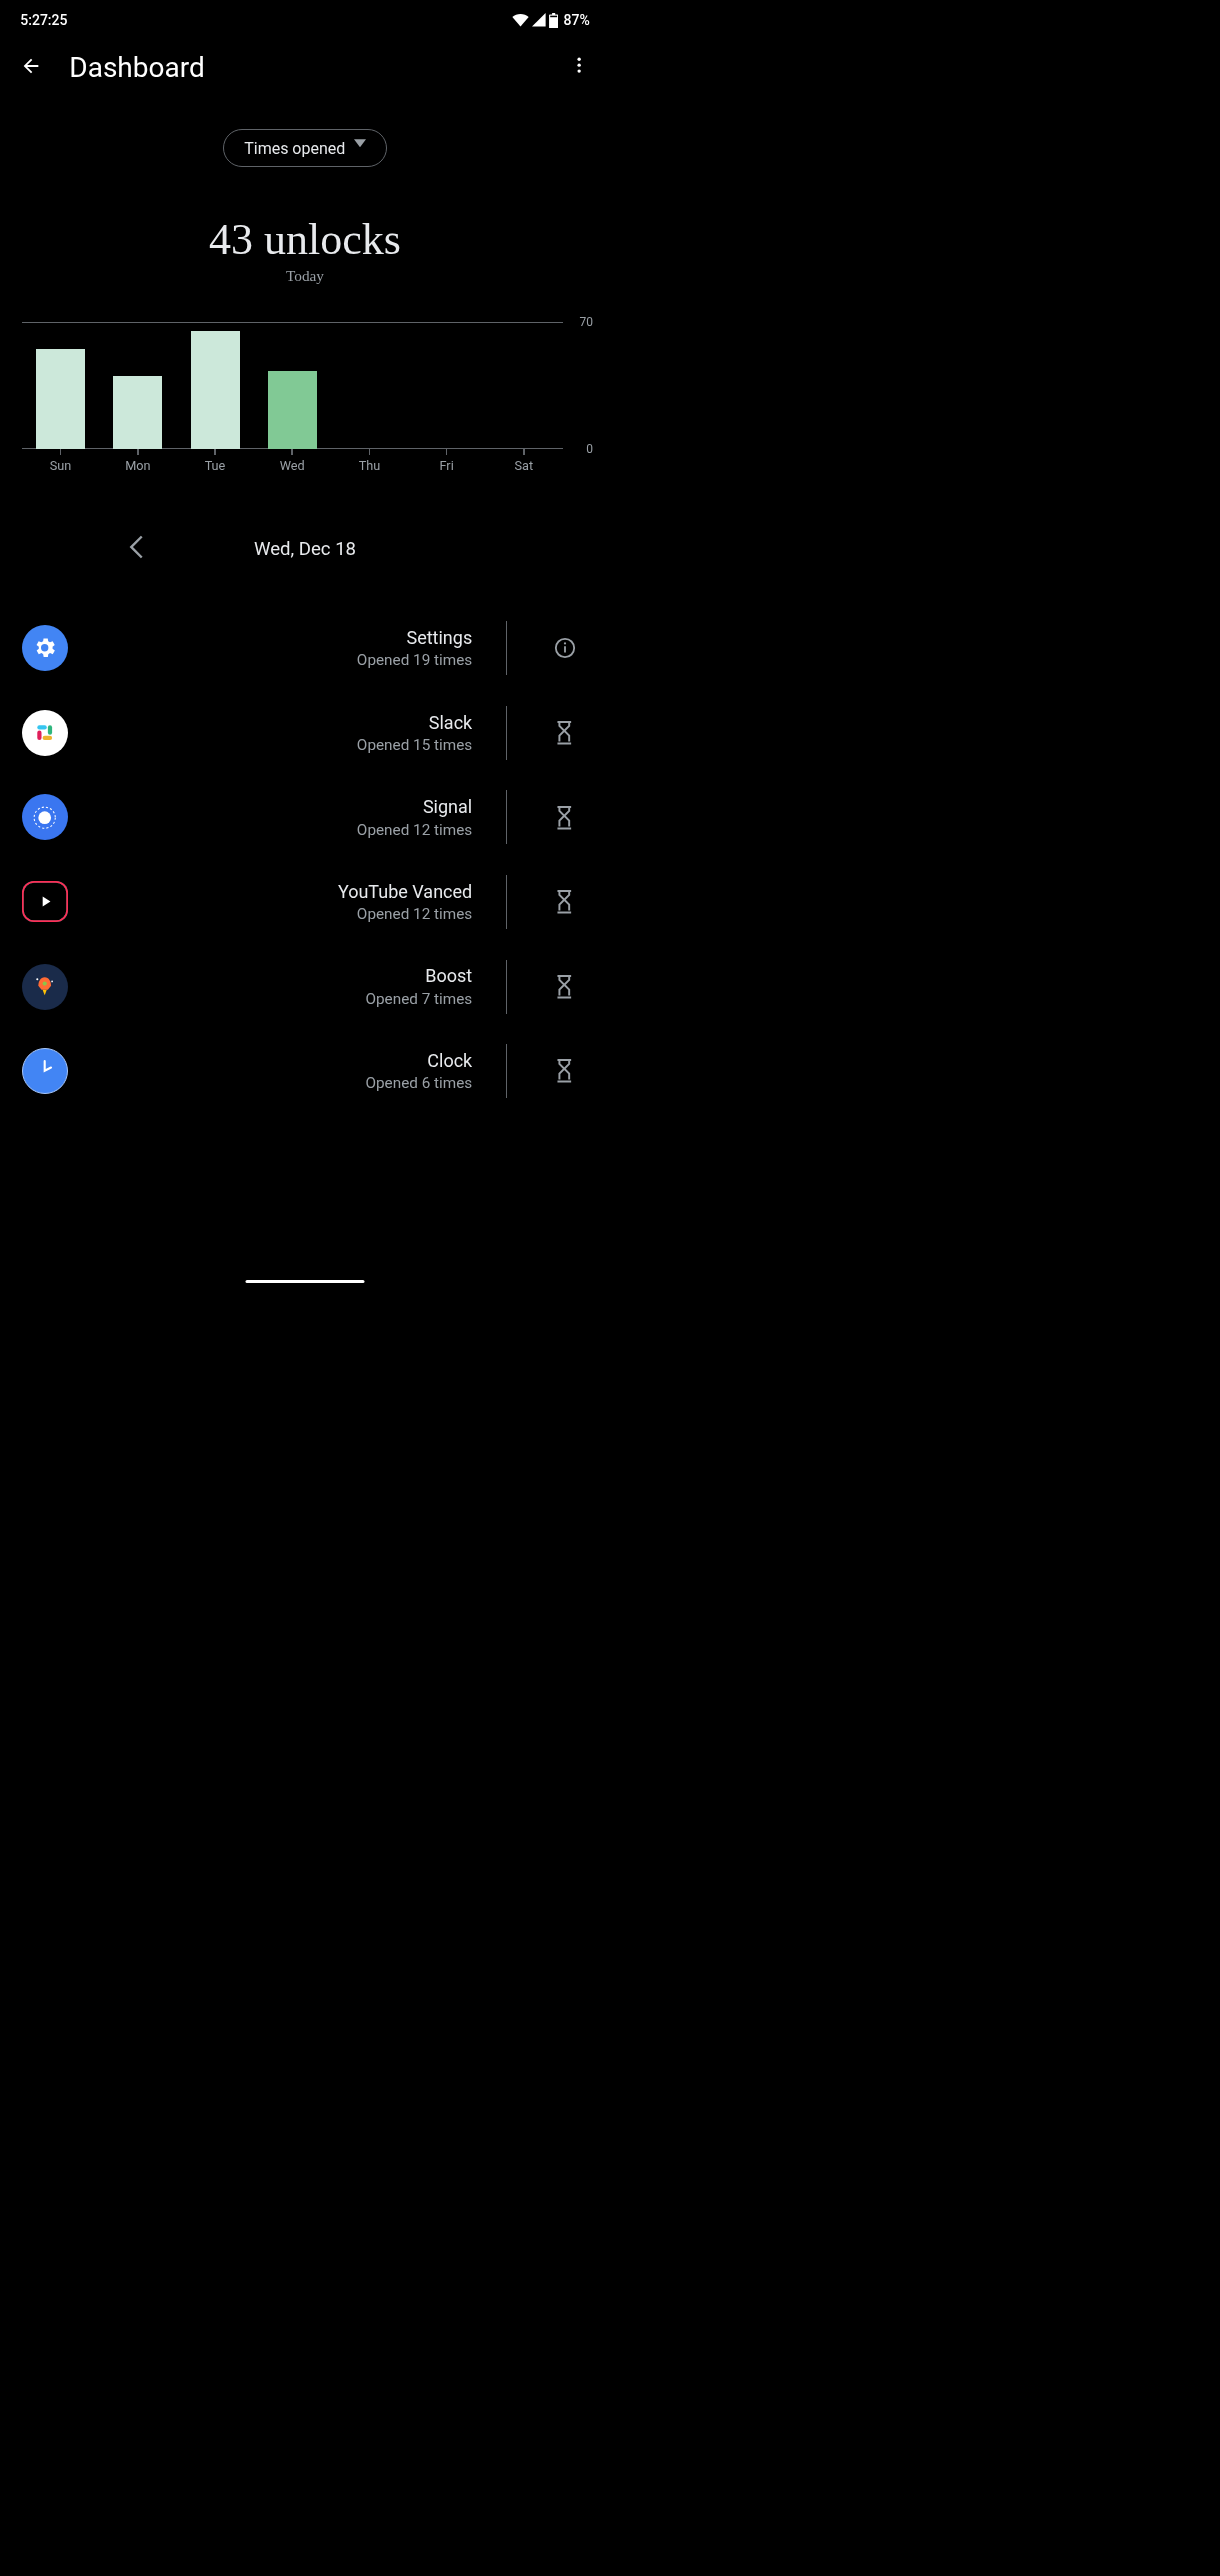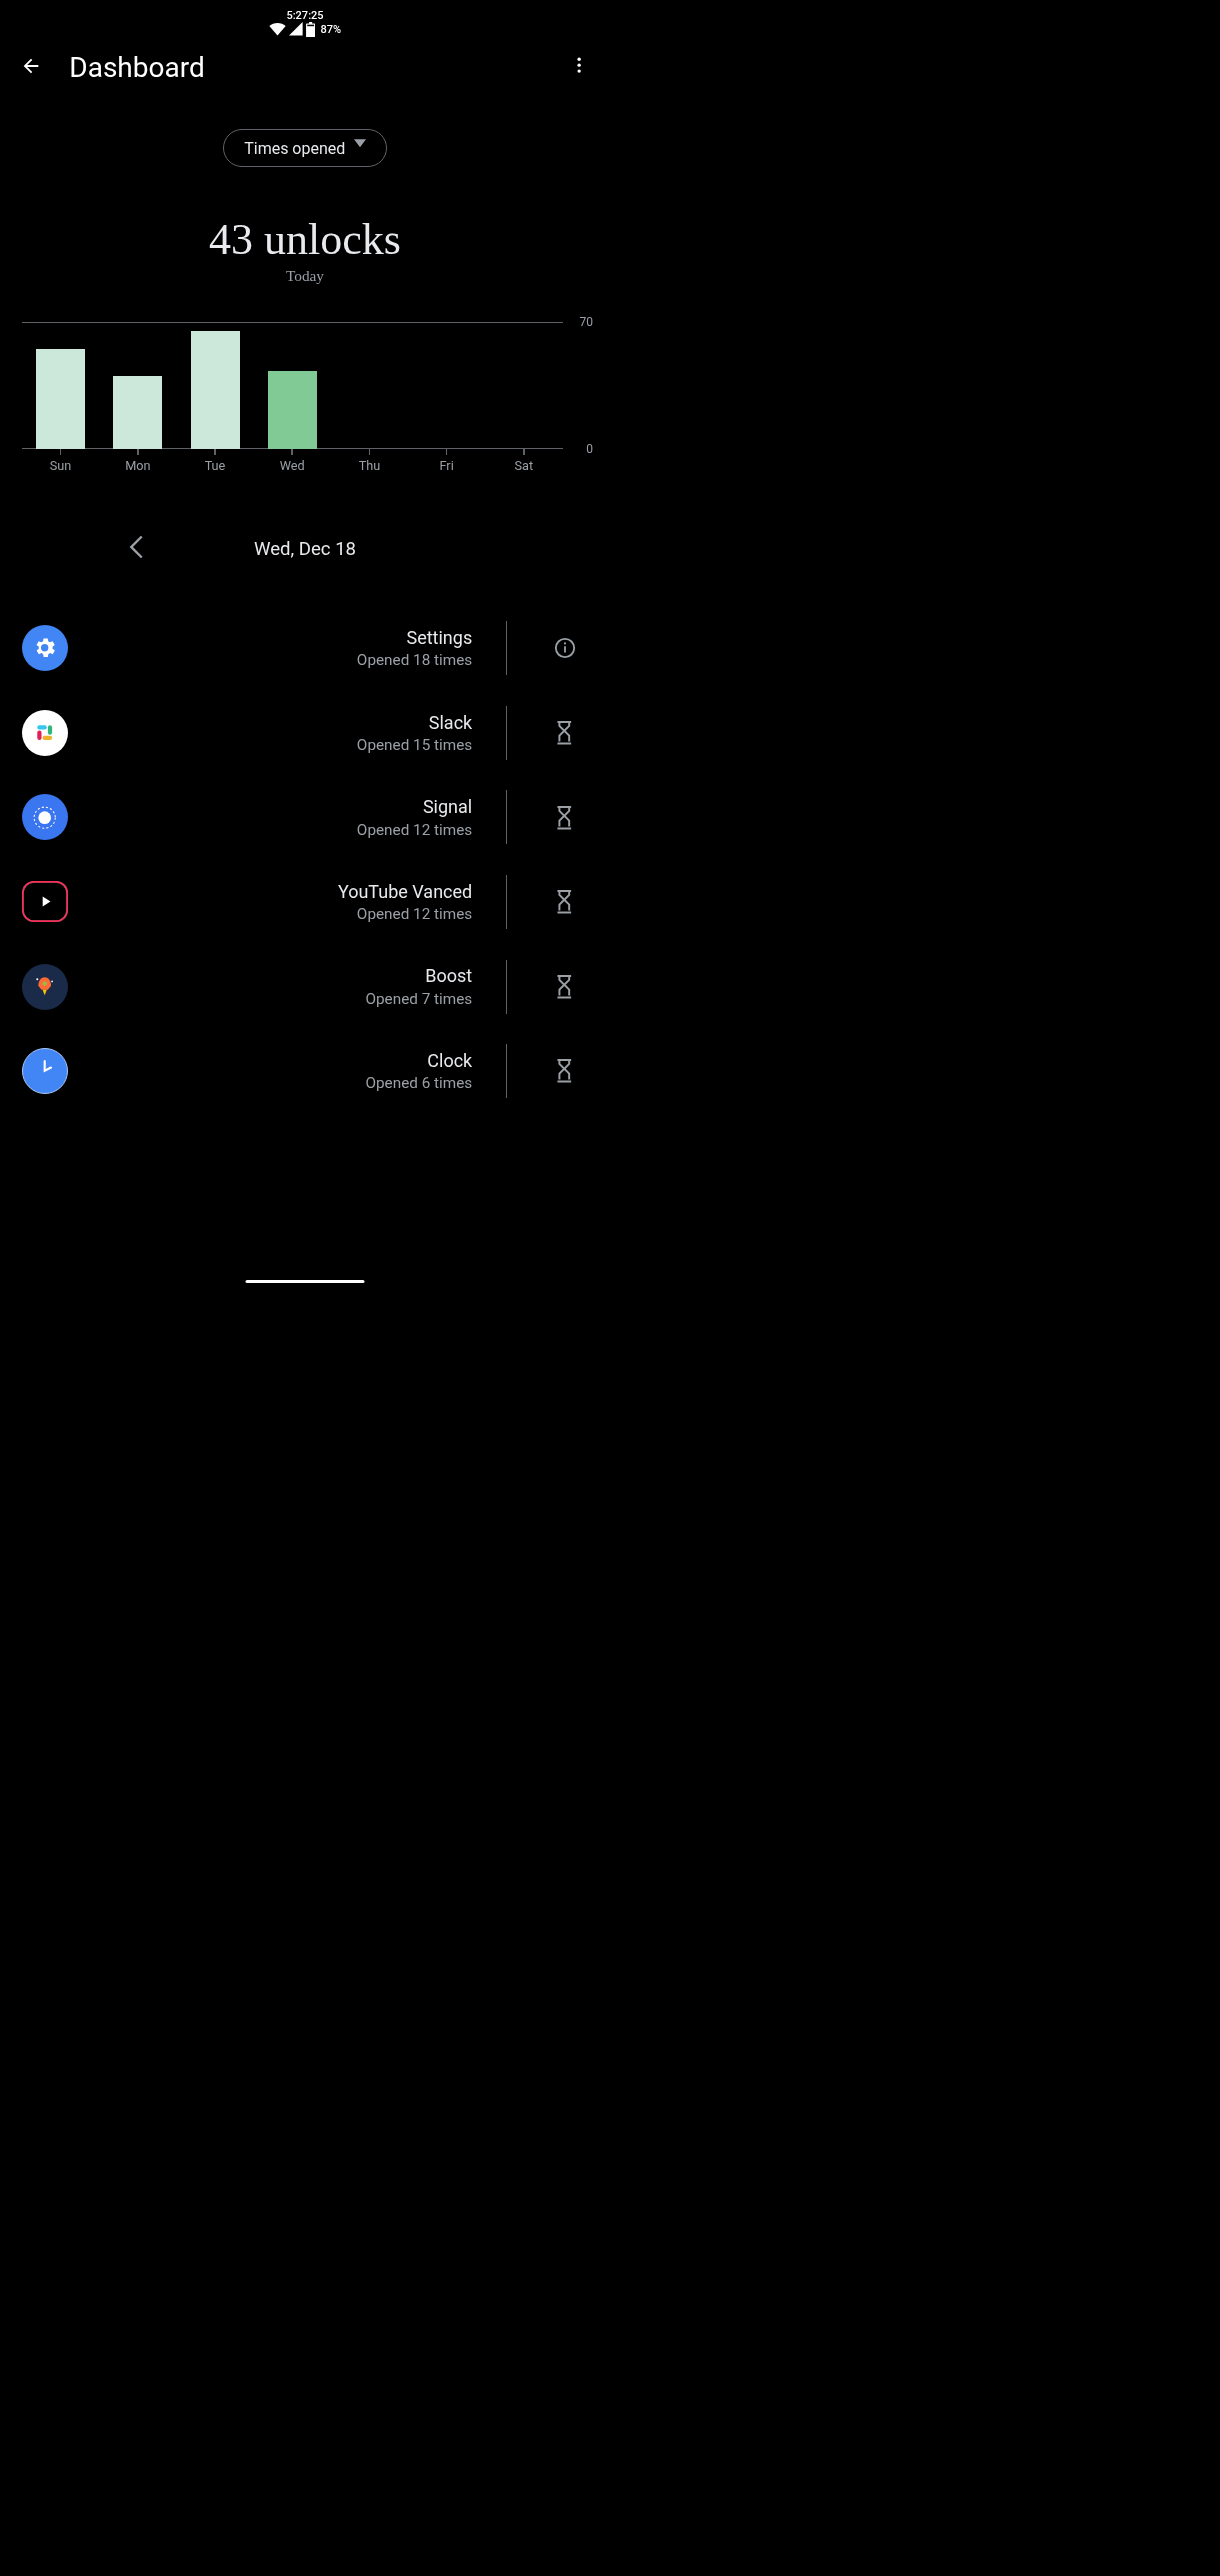--- a/index.html
+++ b/index.html
@@ -19,23 +19,22 @@
       transform-origin: top left;
     }
 
     
     .status-bar {
       display: flex;
       justify-content: space-between;
       align-items: center;
       padding: 8.5px 20.3px 5.1px;
       height: 37px;
-      font-size: 11px;
+      font-size: 14px;
       font-weight: 500;
-      flex-direction: column;
     }
 
     .status-right {
       display: flex;
       align-items: center;
       gap: 3.4px;
     }
 
     .status-right svg {
       vertical-align: middle;
@@ -373,21 +372,21 @@
 
 <div class="app-list" id="app-list">
     <div class="app-row">
       <div class="app-icon ic-settings">
         <svg width="25.4" height="25.4" viewBox="0 0 24 24" fill="#fff">
           <path d="M19.4 13l.1-1-.1-1 2.1-1.6-2-3.5-2.5 1a7 7 0 00-1.7-1l-.4-2.6h-4l-.4 2.6a7 7 0 00-1.7 1l-2.5-1-2 3.5L6.5 11l-.1 1 .1 1-2.1 1.6 2 3.5 2.5-1a7 7 0 001.7 1l.4 2.6h4l.4-2.6a7 7 0 001.7-1l2.5 1 2-3.5L19.4 13zM12 15.5A3.5 3.5 0 1112 8.5a3.5 3.5 0 010 7z"></path>
         </svg>
       </div>
       <div class="app-info">
         <div class="app-name">Settings</div>
-        <div class="app-sub">Opened 18 times</div>
+        <div class="app-sub">Opened 19 times</div>
       </div>
       <div class="row-divider"></div>
       <div class="row-action icon-btn">
         <svg width="22" height="22" viewBox="0 0 24 24">
           <circle cx="12" cy="12" r="10" stroke="#9aa0a6" fill="none"></circle>
           <line x1="12" y1="10" x2="12" y2="17" stroke="#9aa0a6"></line>
           <circle cx="12" cy="7" r="1.2" fill="#9aa0a6" stroke="none"></circle>
         </svg>
       </div>
     </div>

